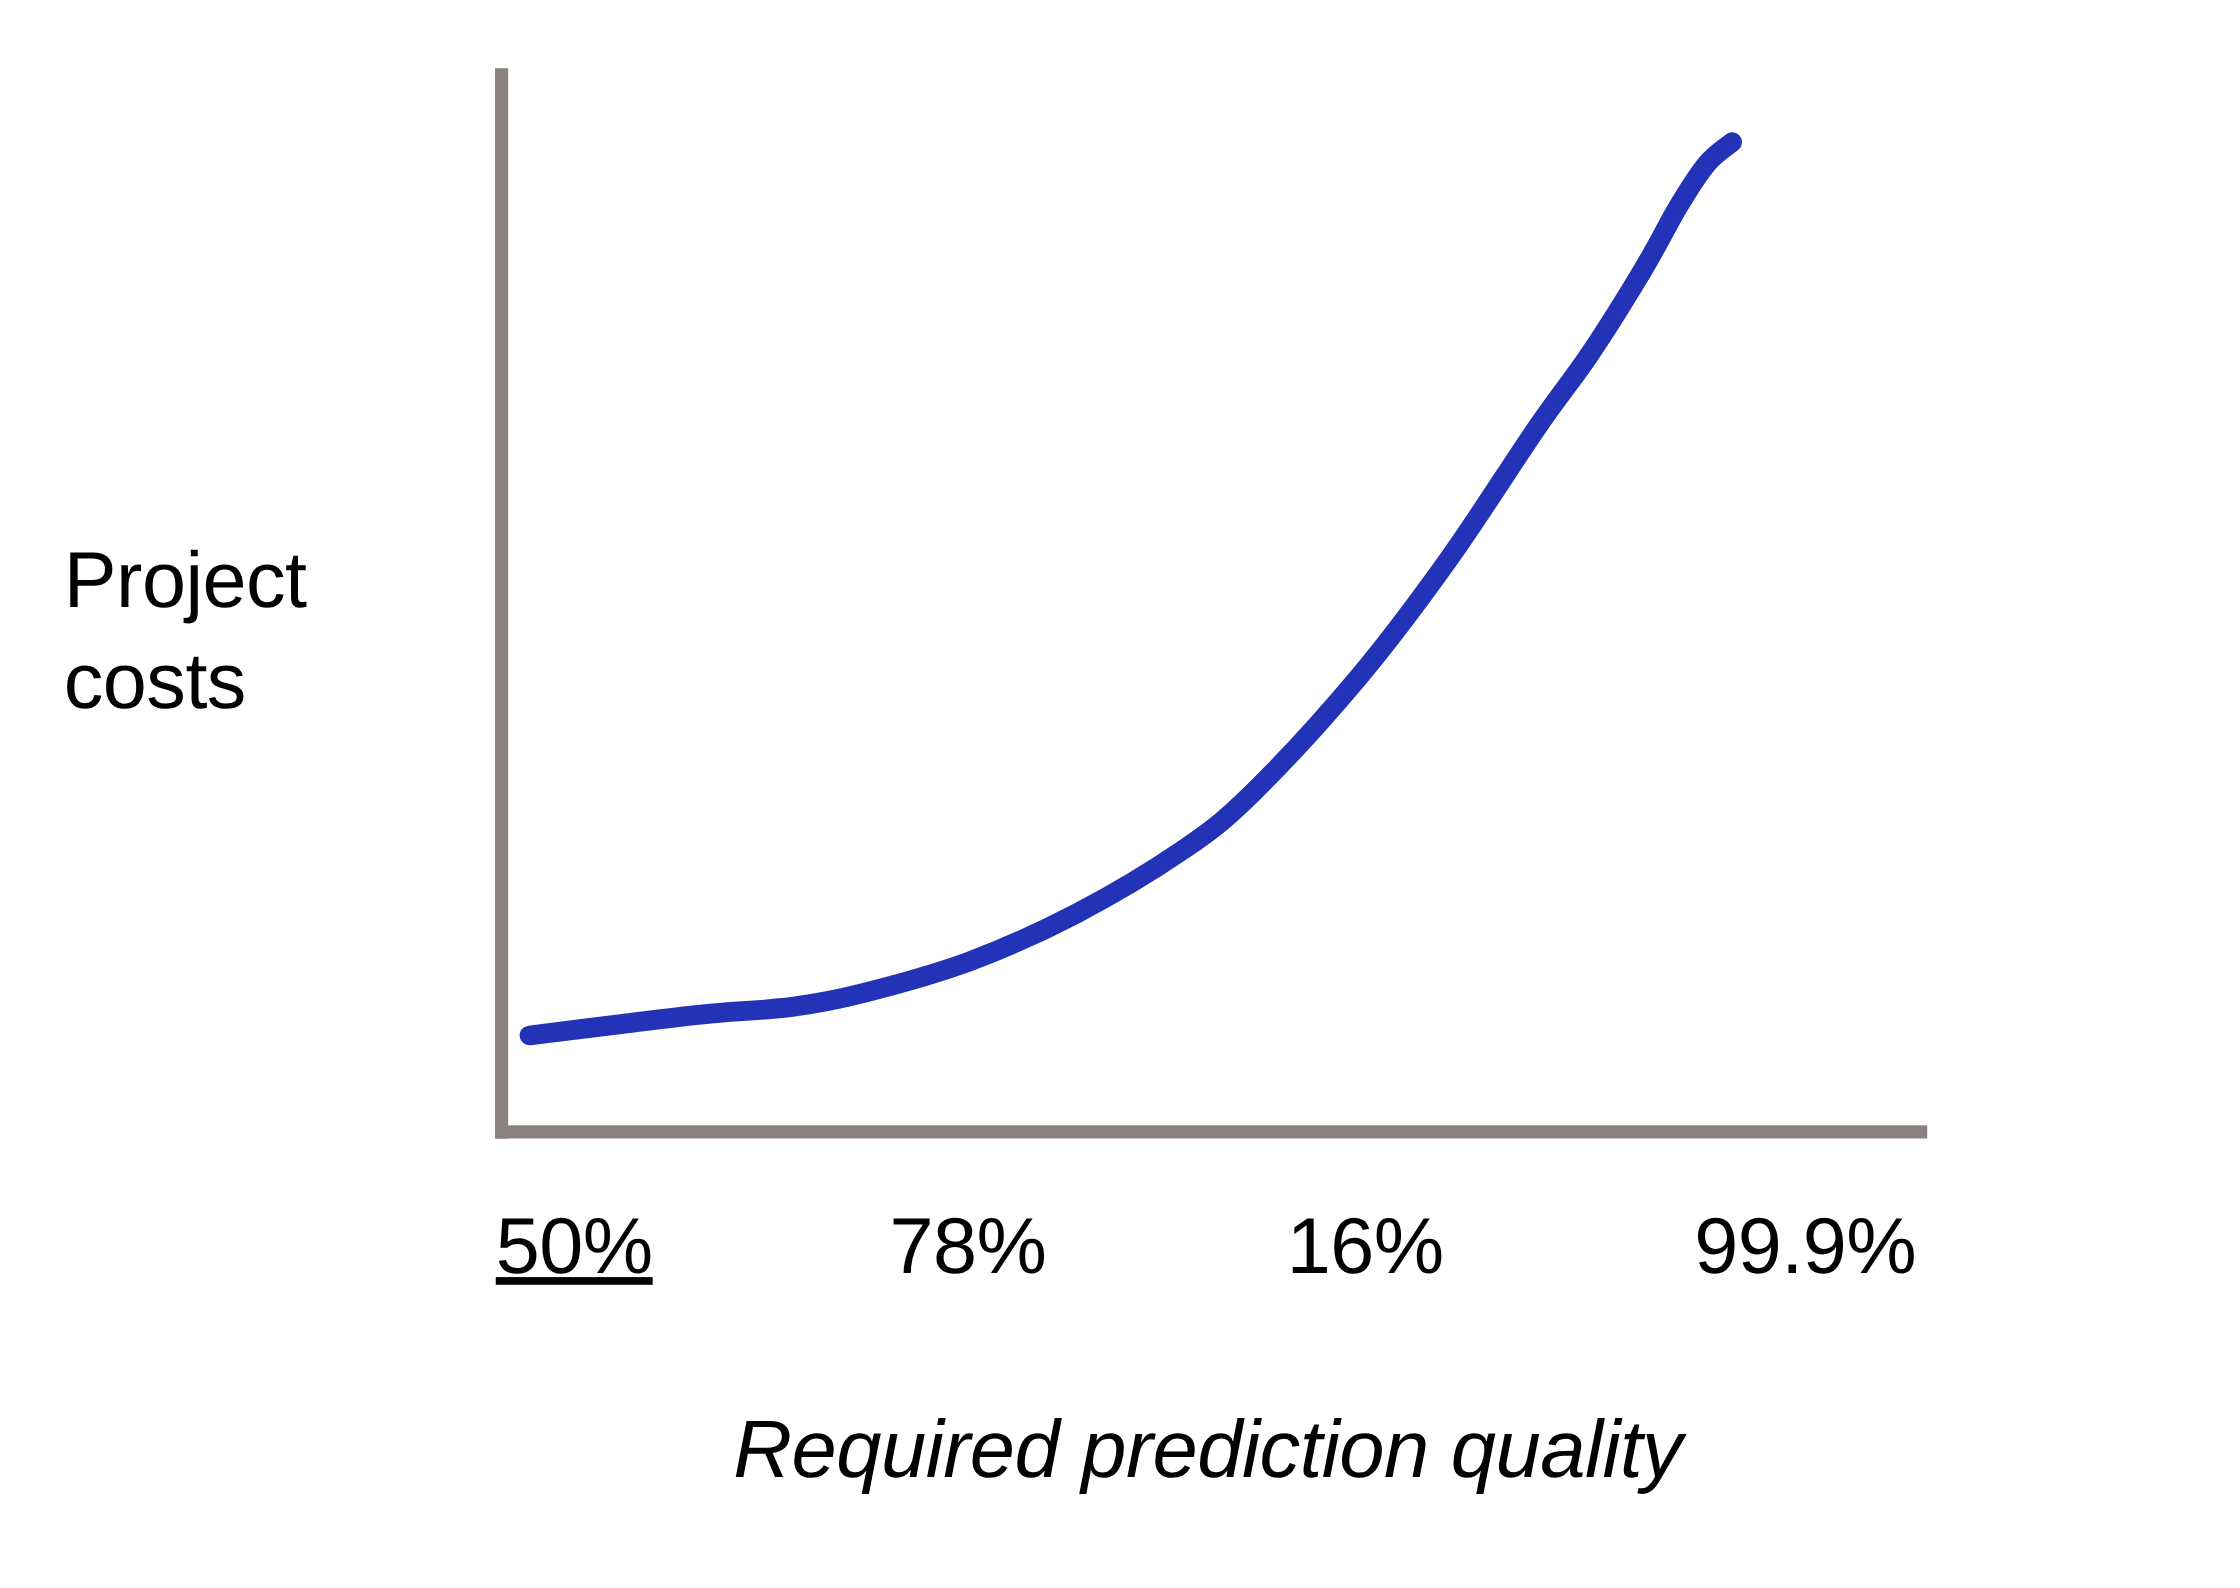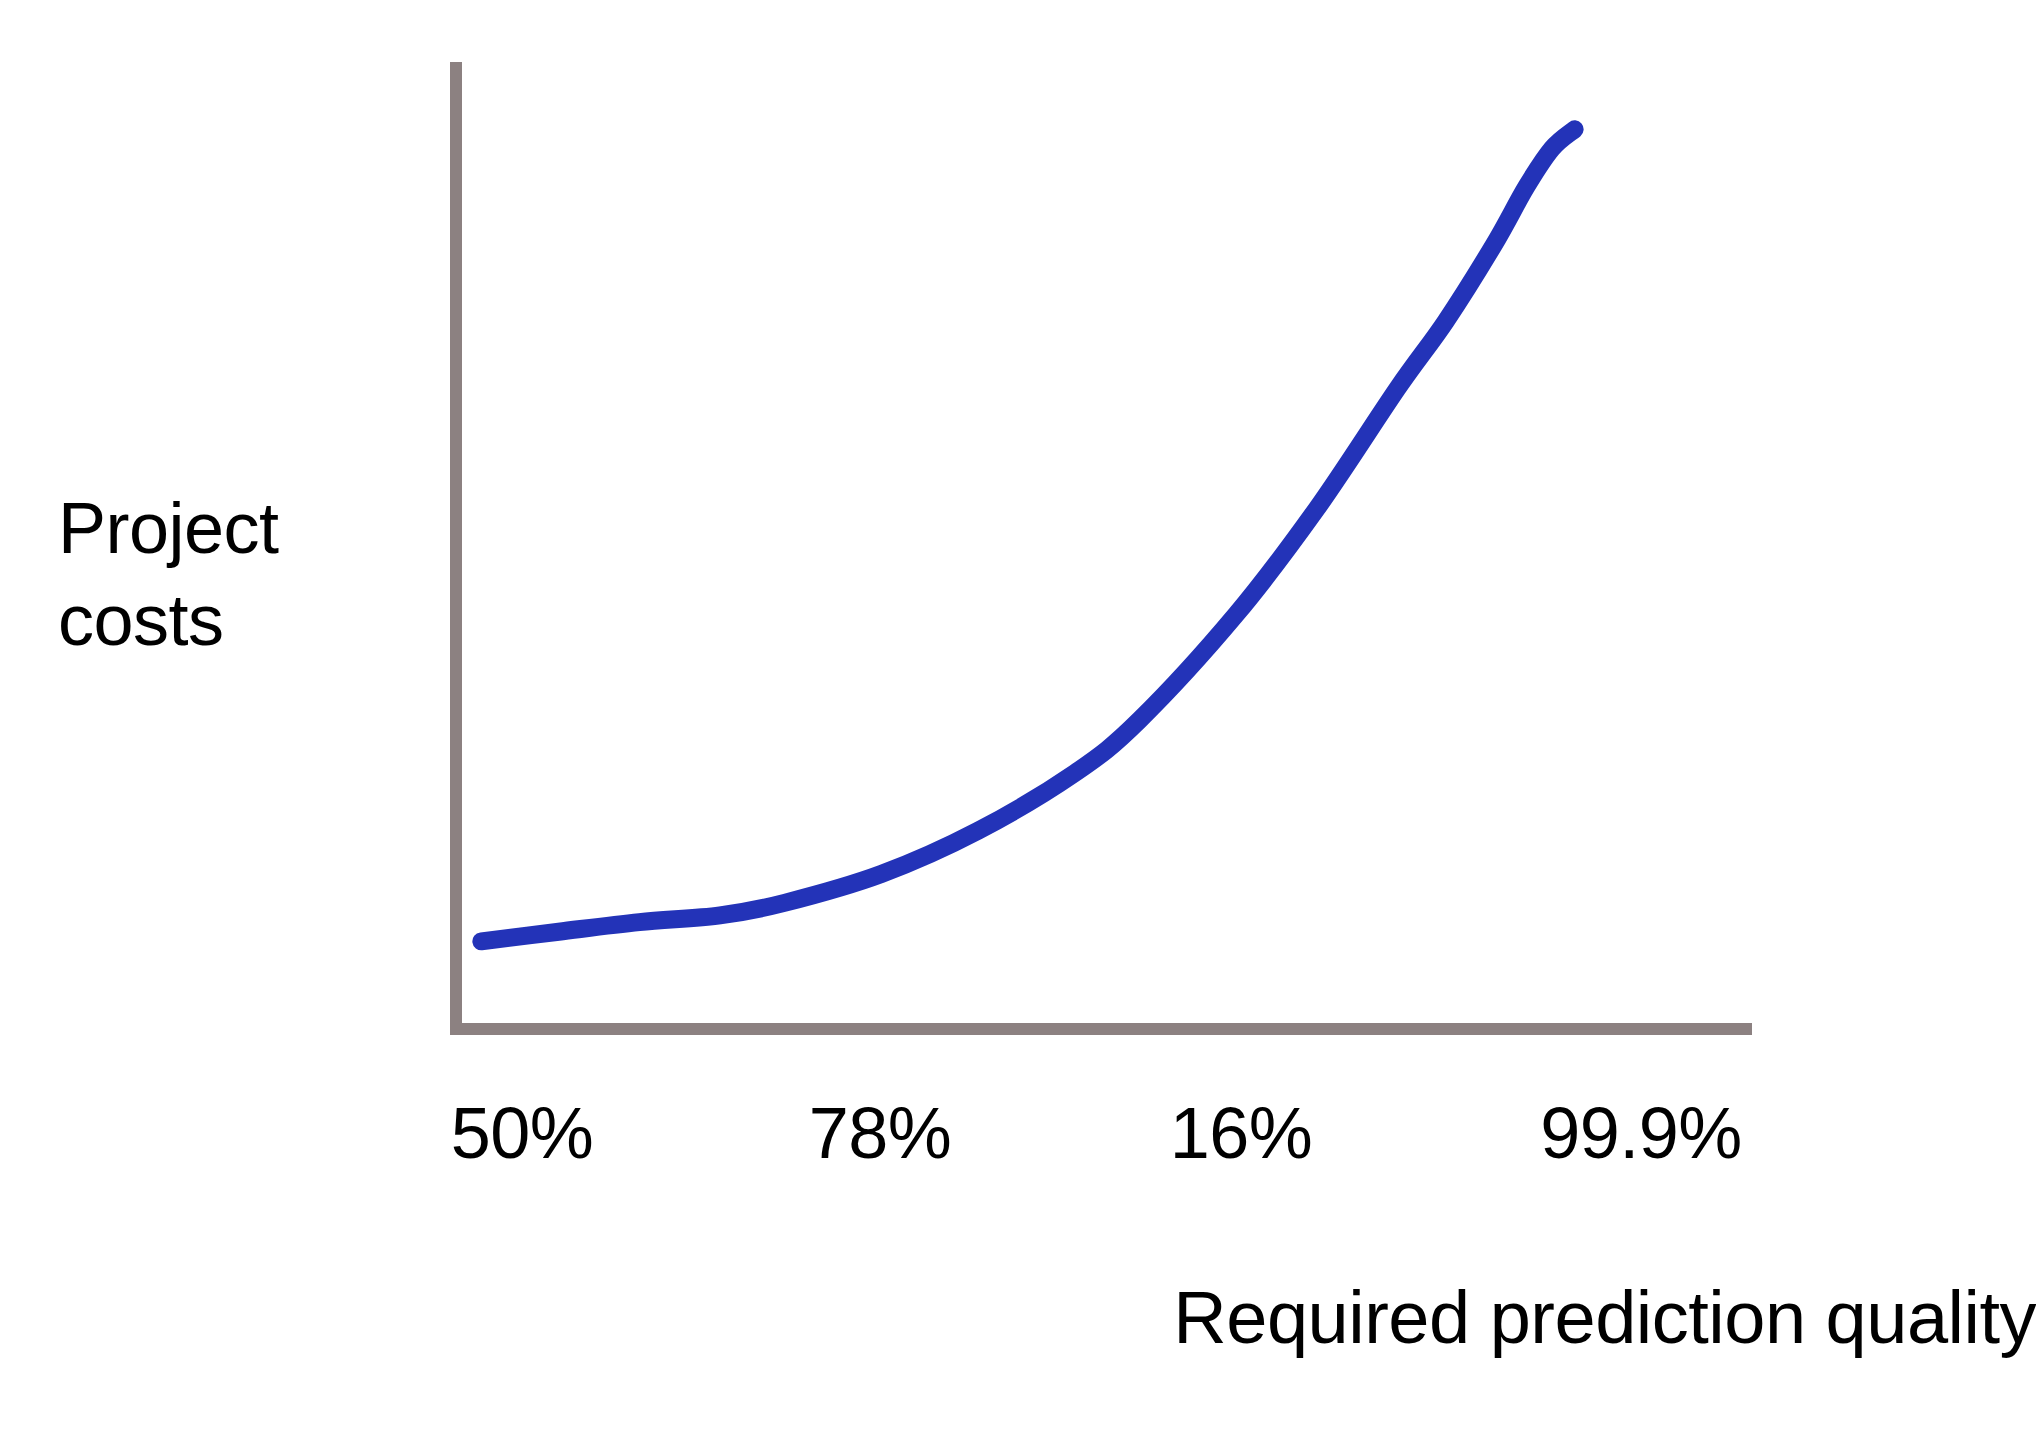--- a/index.html
+++ b/index.html
@@ -81,40 +81,41 @@
   #x-axis-title {
     position: absolute;
     left: 0;
     top: 1272px;
     width: 2036px;
     padding-left: 160px;
     box-sizing: border-box;
     font-size: 74px;
     line-height: 92px;
     color: #000000;
-    text-align: right;
+    text-align: center;
     white-space: nowrap;
     letter-spacing: -0.5px;
+    font-style: italic;
   }
 </style>
 </head>
 <body>
 
 <div id="figure" style="background: rgb(255, 255, 255);">
 
   <div id="y-axis-line" style="background: rgb(140, 129, 129);"></div>
   <div id="x-axis-line" style="background: rgb(140, 129, 129);"></div>
 
   <svg id="plot-svg" viewBox="0 0 2036 1444" preserveAspectRatio="none" xmlns="http://www.w3.org/2000/svg">
     <path id="cost-curve" fill="none" stroke="#2333B8" stroke-width="18" stroke-linecap="round" stroke-linejoin="round" d="M 481.35 941.32 C 494.25 939.71, 532.41 934.91, 558.75 931.71 C 585.09 928.50, 612.50 924.82, 639.38 922.10 C 666.25 919.37, 695.81 918.57, 720.00 915.37 C 744.19 912.16, 757.63 909.76, 784.50 902.88 C 811.38 895.99, 849.00 886.06, 881.25 874.04 C 913.50 862.03, 945.75 847.62, 978.00 830.80 C 1010.25 813.98, 1047.88 791.56, 1074.75 773.14 C 1101.63 754.72, 1112.38 746.71, 1139.25 720.29 C 1166.13 693.86, 1206.44 649.81, 1236.00 614.58 C 1265.56 579.34, 1289.75 546.50, 1316.63 508.87 C 1343.50 471.23, 1375.75 419.97, 1397.25 388.74 C 1418.75 357.51, 1429.50 345.50, 1445.63 321.47 C 1461.75 297.44, 1480.56 267.01, 1494.00 244.59 C 1507.44 222.17, 1516.58 202.95, 1526.25 186.93 C 1535.92 170.91, 1543.99 158.10, 1552.05 148.49 C 1560.11 138.88, 1570.86 132.47, 1574.63 129.27"></path>
   </svg>
 
   <div id="y-axis-title">Project
 costs</div>
 
-  <div class="x-tick-label" style="left:522px;">50%</div>
+  <div class="x-tick-label" style="left:522px;text-decoration:underline;">50%</div>
   <div class="x-tick-label" style="left:880px;">78%</div>
   <div class="x-tick-label" style="left:1241px;">16%</div>
   <div class="x-tick-label" style="left:1641px;">99.9%</div>
 
   <div id="x-axis-title">Required prediction quality</div>
 
 </div>
 
 </body></html>

